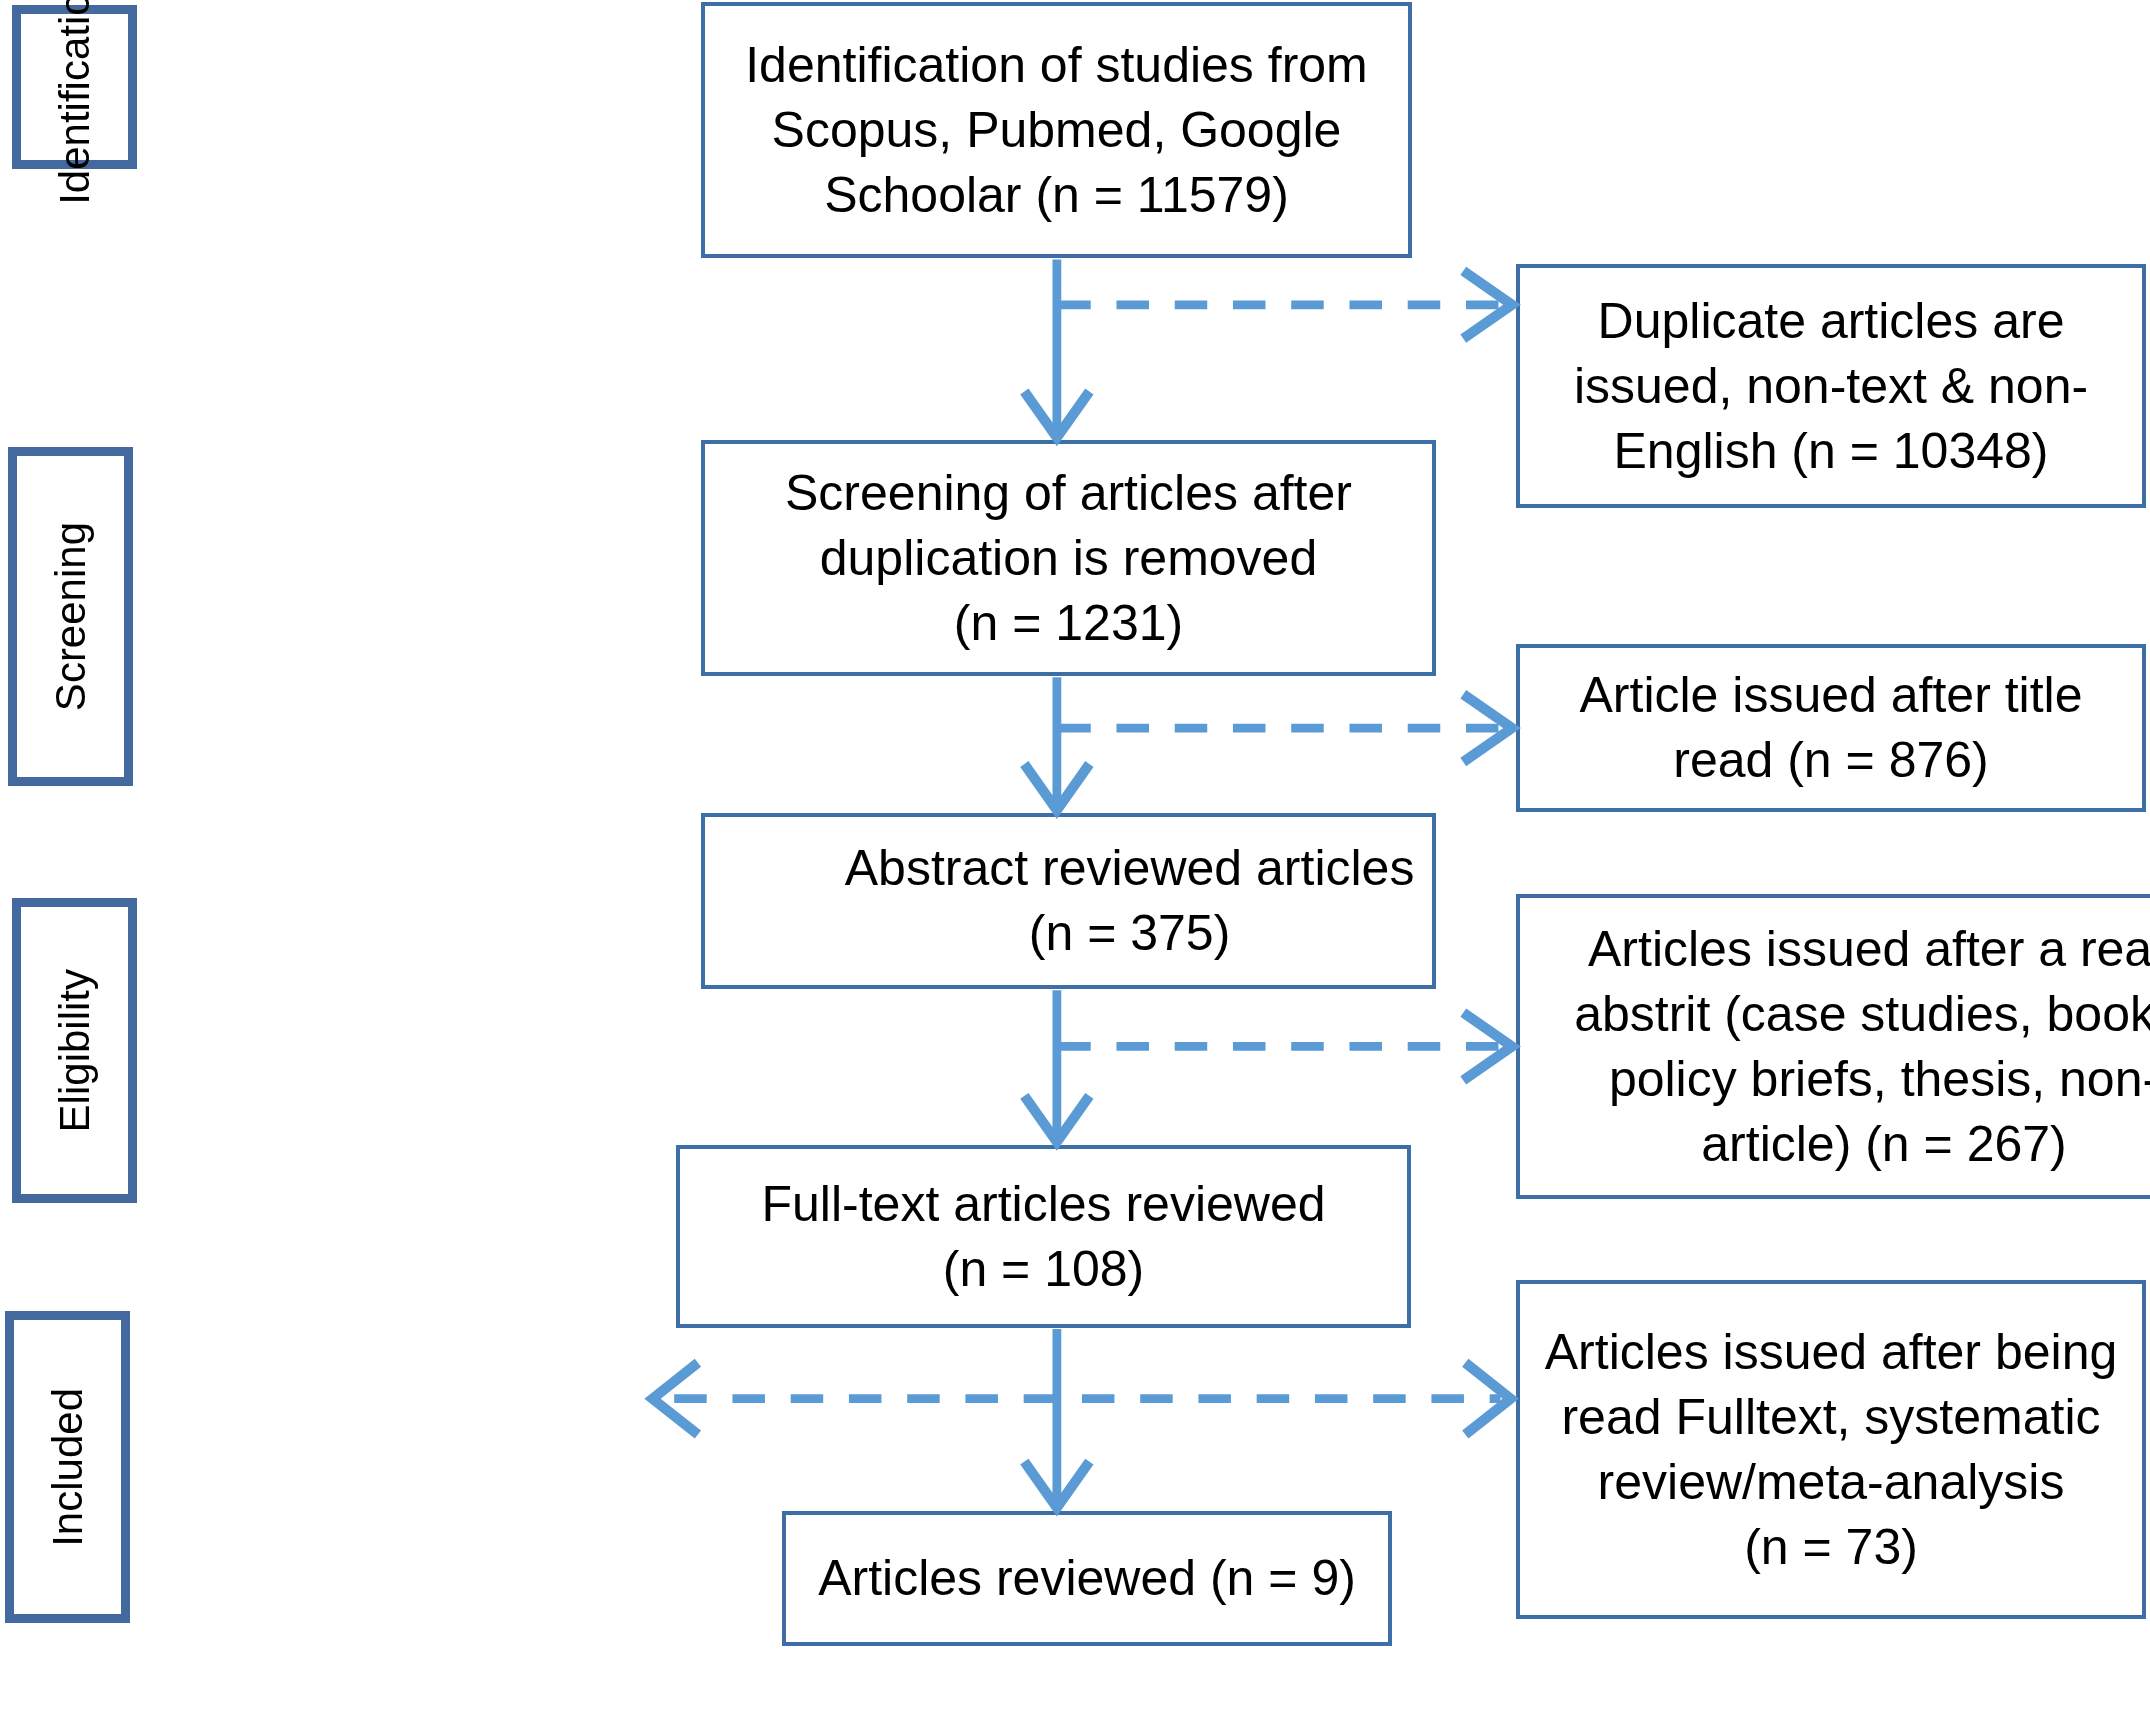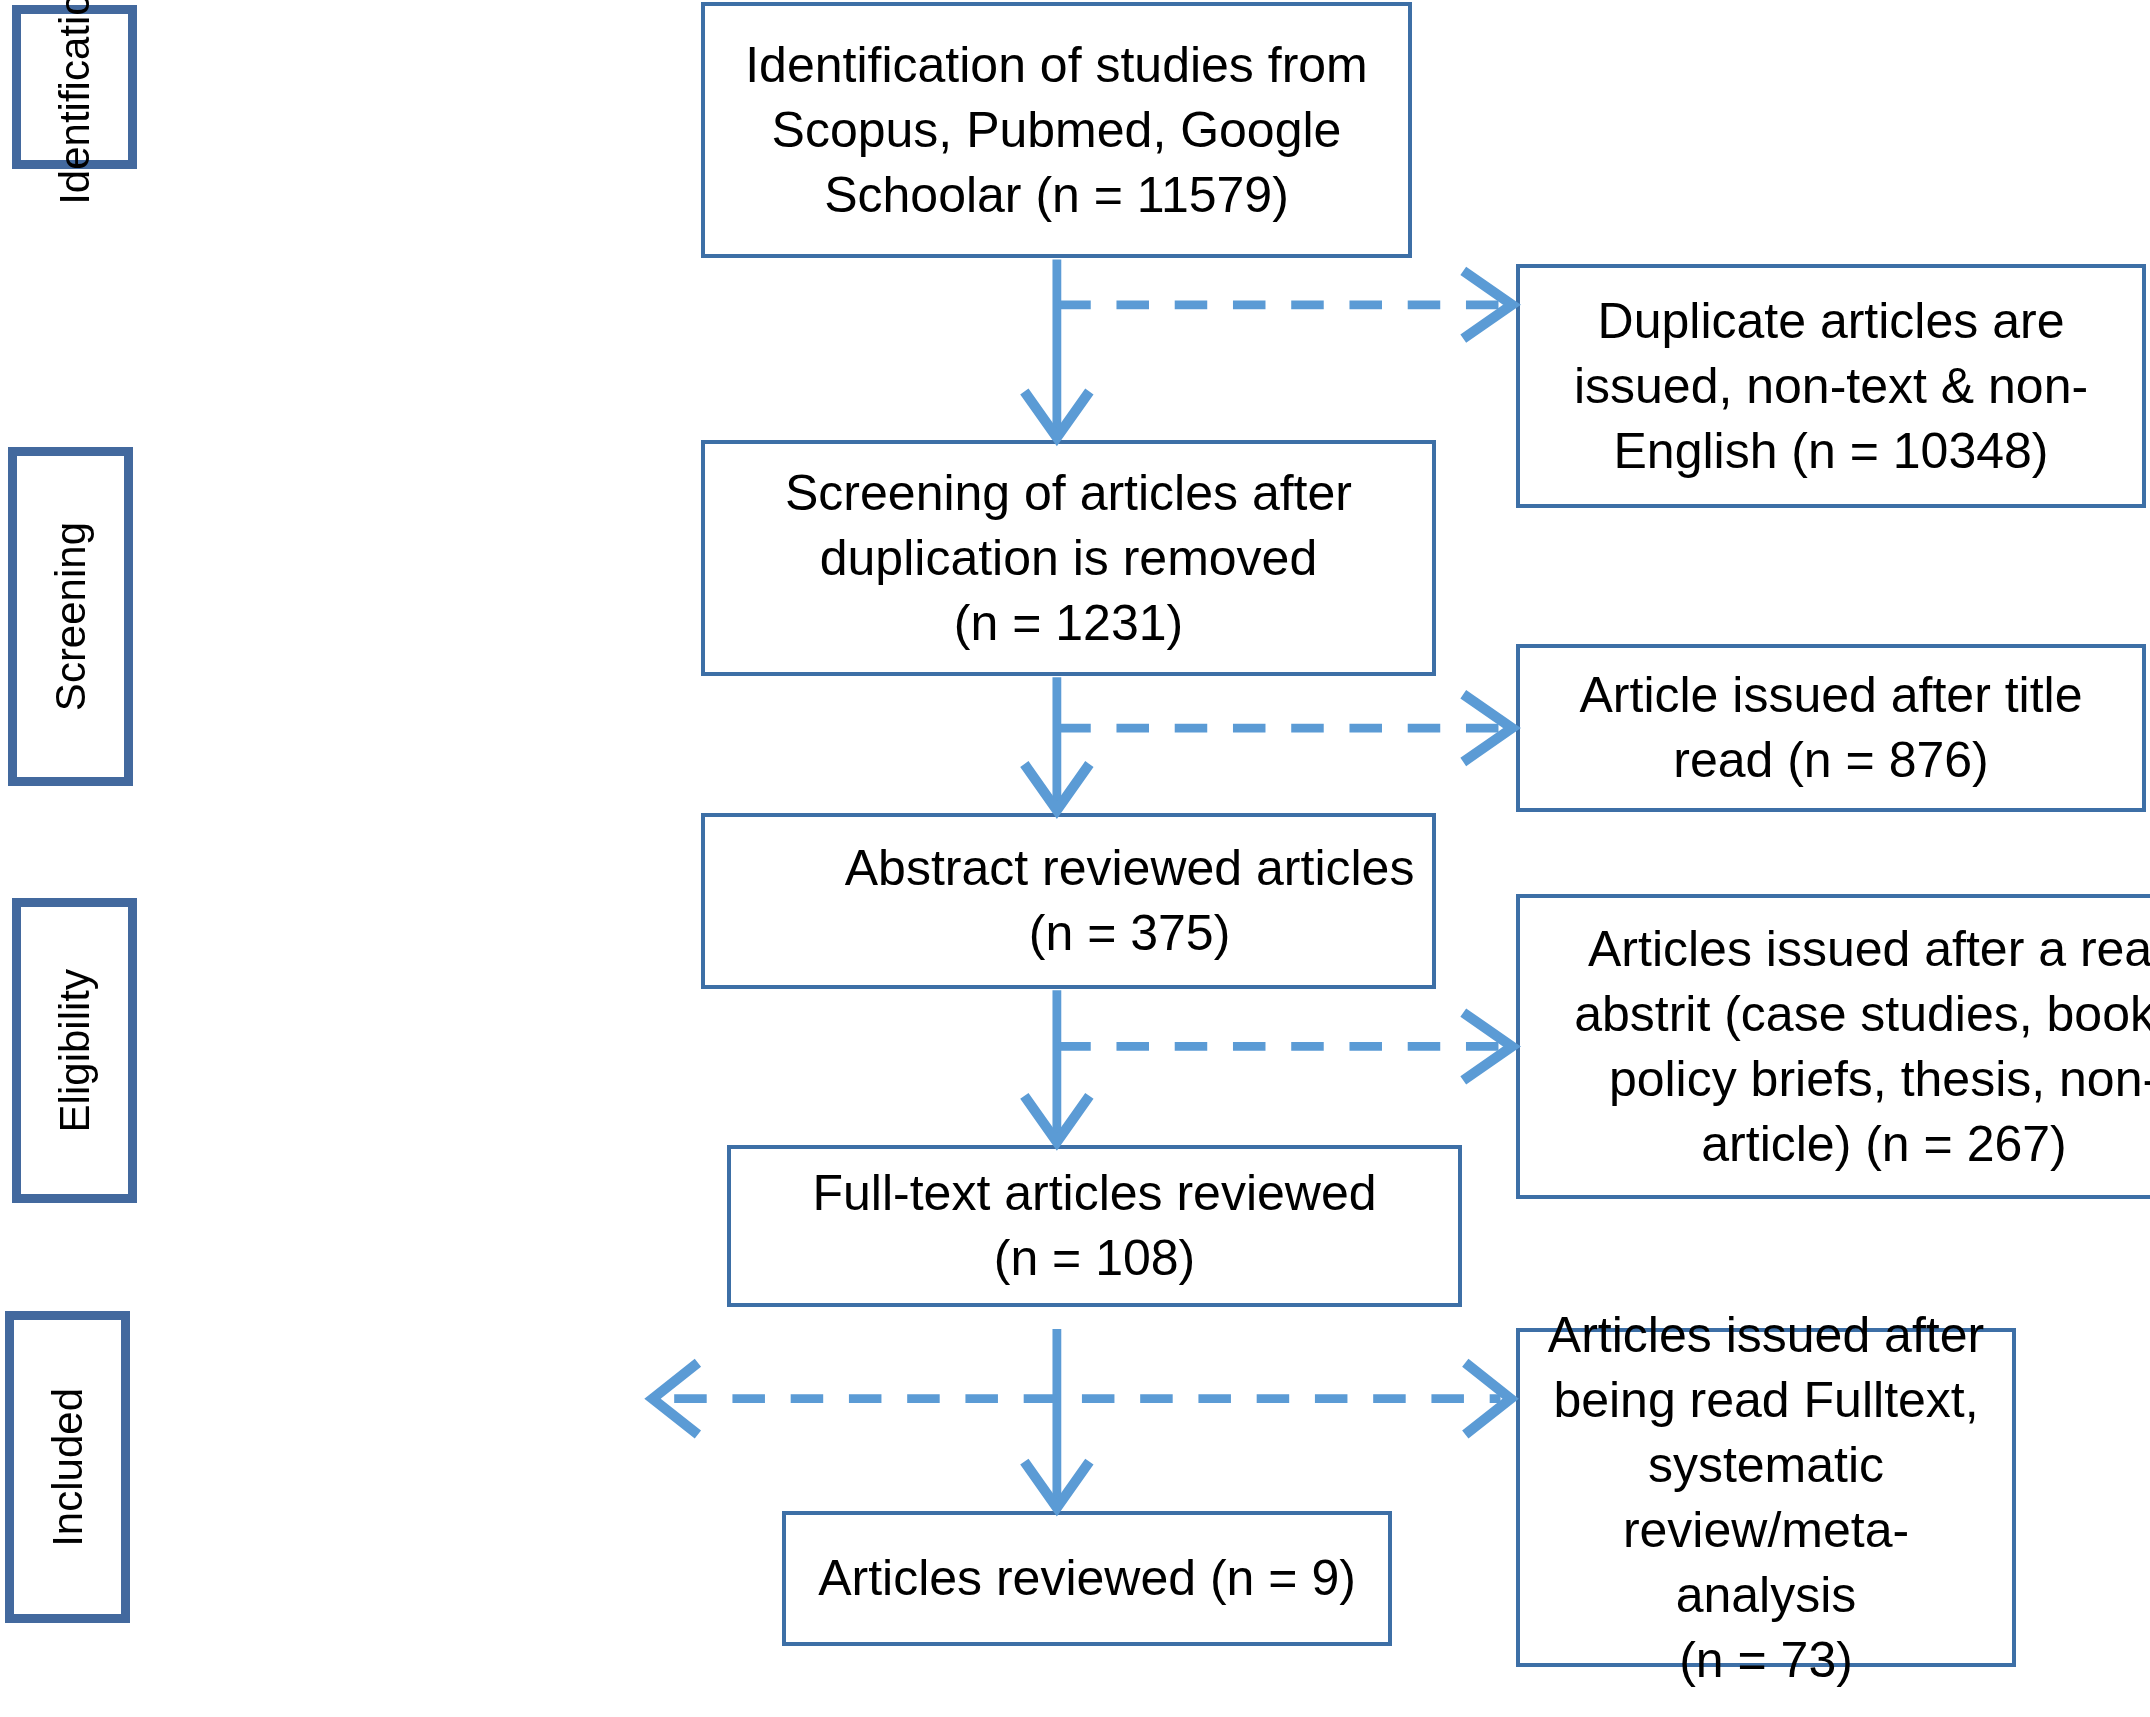--- a/index.html
+++ b/index.html
@@ -95,42 +95,42 @@
   <div class="flow-box" style="left:701px; top:440px; width:735px; height:236px;">
     <span class="flow-text">Screening of articles after duplication is removed
 (n = 1231)</span>
   </div>
 
   <div class="flow-box" style="left:701px; top:813px; width:735px; height:176px;justify-content:flex-end;">
     <span class="flow-text">Abstract reviewed articles
 (n = 375)</span>
   </div>
 
-  <div class="flow-box" style="left:727px; top:1145px; width:735px; height:162px;">
+  <div class="flow-box" style="left:676px; top:1145px; width:735px; height:183px;">
     <span class="flow-text">Full-text articles reviewed
 (n = 108)</span>
   </div>
 
   <div class="flow-box" style="left:782px; top:1511px; width:610px; height:135px;align-items:center;">
     <span class="flow-text">Articles reviewed (n = 9)</span>
   </div>
 
   <div class="flow-box" style="left:1516px; top:264px; width:630px; height:244px;">
     <span class="flow-text">Duplicate articles are issued, non-text &amp; non-English (n = 10348)</span>
   </div>
 
   <div class="flow-box" style="left:1516px; top:644px; width:630px; height:168px;">
     <span class="flow-text">Article issued after title read (n = 876)</span>
   </div>
 
   <div class="flow-box" style="left:1516px; top:894px; width:736px; height:305px;">
     <span class="flow-text">Articles issued after a read abstrit (case studies, books, policy briefs, thesis, non-article) (n = 267)</span>
   </div>
 
-  <div class="flow-box" style="left:1516px; top:1280px; width:500px; height:339px;margin-top:48px;">
+  <div class="flow-box" style="left:1516px; top:1280px; width:630px; height:339px;">
     <span class="flow-text">Articles issued after being read Fulltext, systematic review/meta-analysis
 (n = 73)</span>
   </div>
 
 
   <svg id="connectors" viewBox="0 0 3175 2535">
     <g fill="none" stroke="#5B9BD5" stroke-width="13" stroke-linecap="butt">
 
       <g>
         <line x1="1560" y1="383" x2="1560" y2="645"></line>

